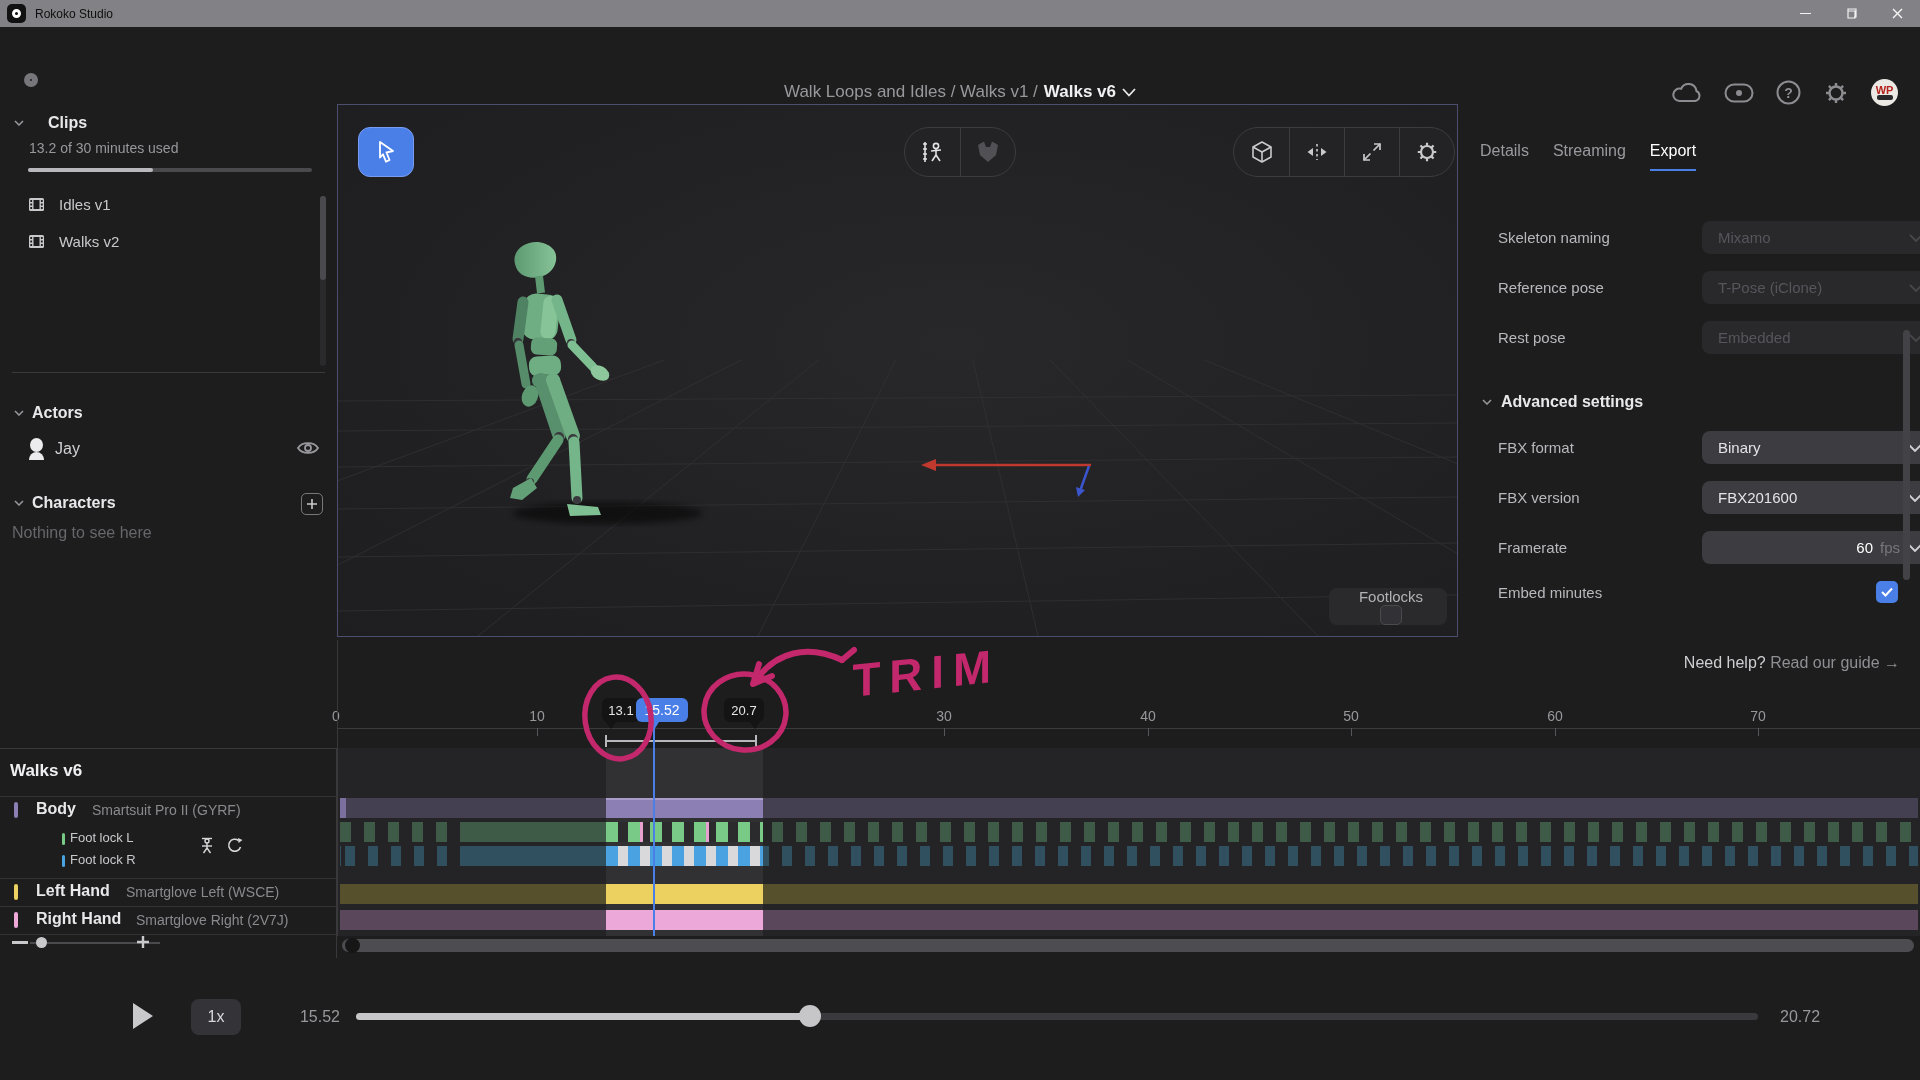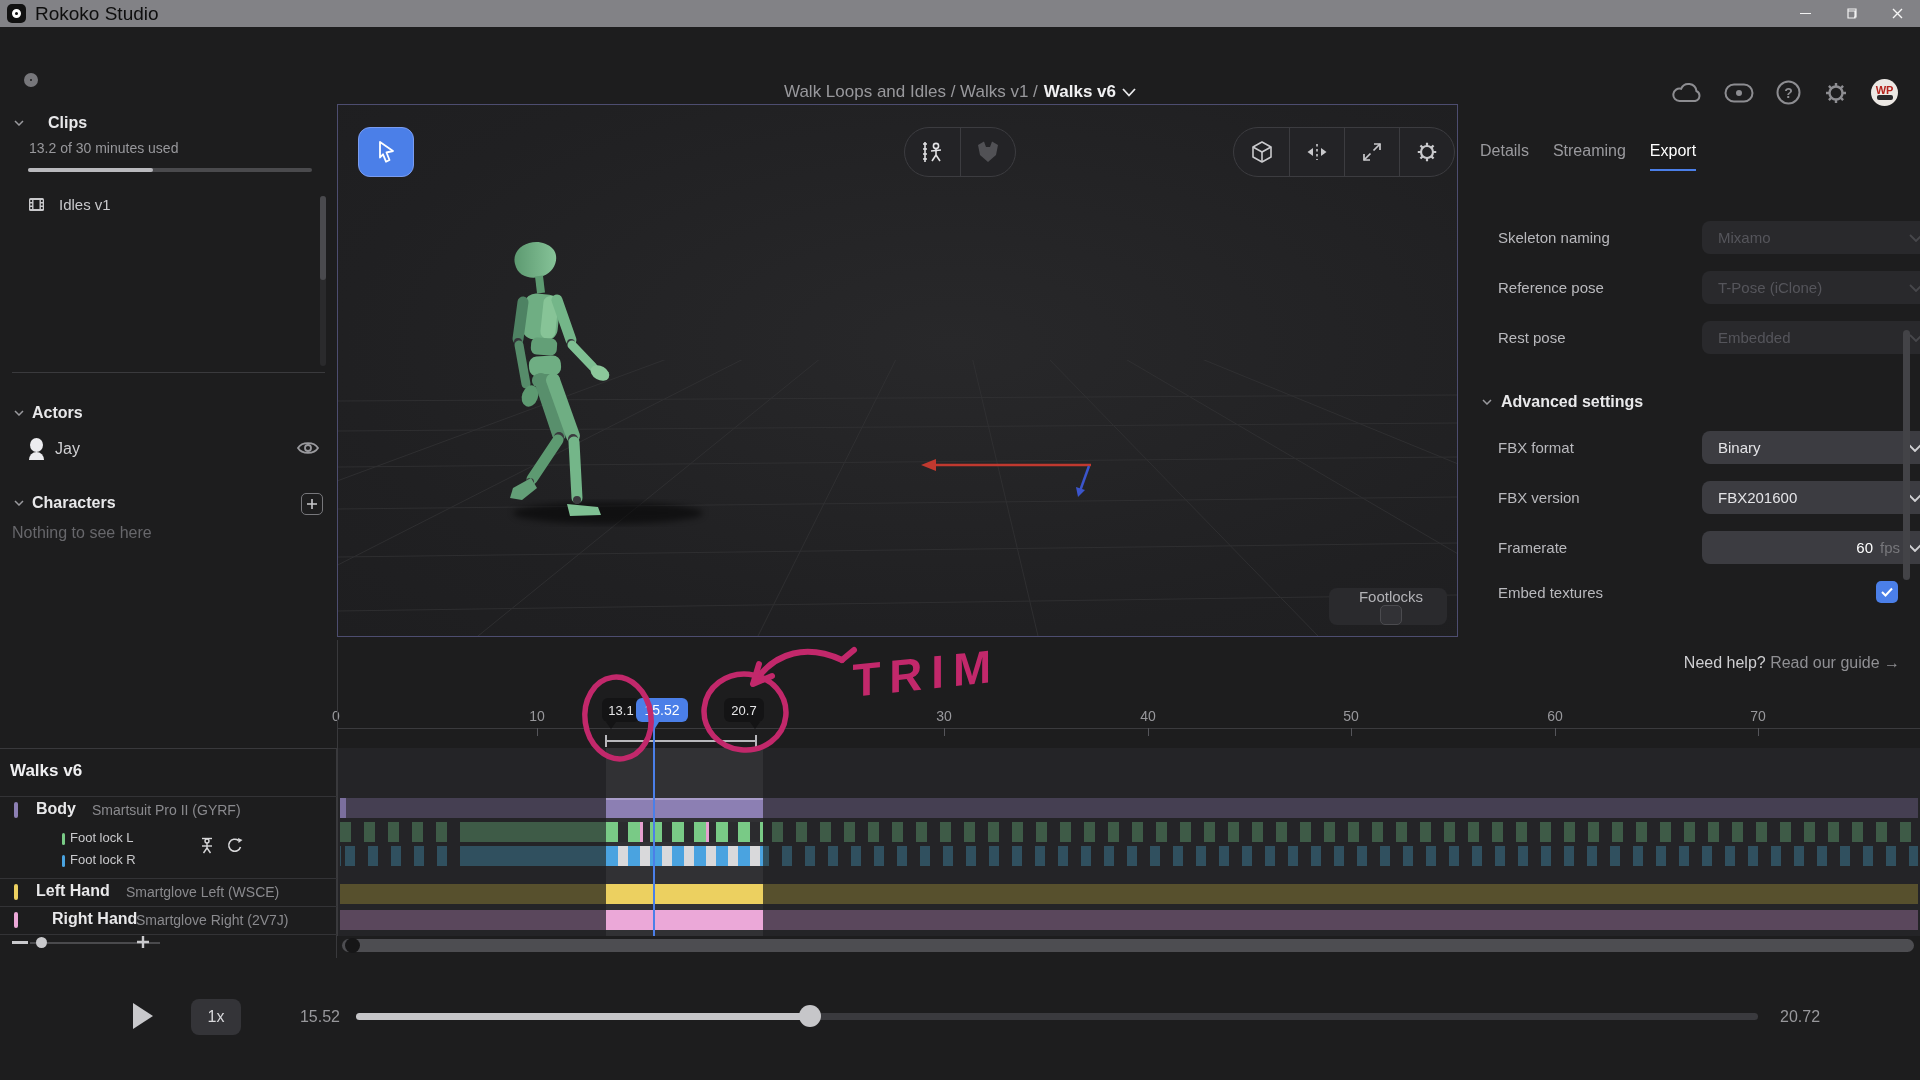--- a/index.html
+++ b/index.html
@@ -8,21 +8,21 @@
   .abs { position:absolute; }
   .txt-dim { color:#98989c; }
   .row { display:flex; align-items:center; }
 
   
   .titlebar { position:absolute; left:0; top:0; width:1920px; height:27px; background:#828286;
     display:flex; align-items:center; }
   .tb-logo { width:19px; height:19px; background:#111; border-radius:5px; margin-left:7px;
     display:flex; align-items:center; justify-content:center; }
   .tb-o { width:9px; height:9px; border:3px solid #fff; border-radius:50%; }
-  .tb-title { color:#0e0e0e; font-size:19px; margin-left:9px; }
+  .tb-title { color:#0e0e0e; font-size:12px; margin-left:9px; }
   .win-btns { position:absolute; right:0; top:0; height:27px; display:flex; }
   .win-btn { width:46px; height:27px; display:flex; align-items:center; justify-content:center; cursor:pointer; }
 
   
   .header { position:absolute; left:0; top:27px; width:1920px; height:77px; background:#1d1d1e; }
   .hdr-logo { position:absolute; left:24px; top:46px; width:14px; height:14px;
     border:6px solid #77777b; border-radius:50%; }
   .breadcrumb { position:absolute; left:0; top:55px; width:1920px; display:flex;
     justify-content:center; align-items:center; font-size:17px; gap:6px; }
   .bc-path { color:#98989c; }
@@ -164,20 +164,33 @@
           <rect width="15" height="13" rx="1.5" fill="#c9c9cc"></rect>
           <rect x="4.5" y="2" width="6" height="9" fill="#1d1d1e"></rect>
           <rect x="1.3" y="2" width="1.8" height="2" fill="#1d1d1e"></rect>
           <rect x="1.3" y="5.5" width="1.8" height="2" fill="#1d1d1e"></rect>
           <rect x="1.3" y="9" width="1.8" height="2" fill="#1d1d1e"></rect>
           <rect x="11.9" y="2" width="1.8" height="2" fill="#1d1d1e"></rect>
           <rect x="11.9" y="5.5" width="1.8" height="2" fill="#1d1d1e"></rect>
           <rect x="11.9" y="9" width="1.8" height="2" fill="#1d1d1e"></rect>
         </svg>
       <span>Idles v1</span>
+    </div>
+    <div class="clip-item">
+      <svg width="15" height="13" viewBox="0 0 15 13">
+          <rect width="15" height="13" rx="1.5" fill="#c9c9cc"></rect>
+          <rect x="4.5" y="2" width="6" height="9" fill="#1d1d1e"></rect>
+          <rect x="1.3" y="2" width="1.8" height="2" fill="#1d1d1e"></rect>
+          <rect x="1.3" y="5.5" width="1.8" height="2" fill="#1d1d1e"></rect>
+          <rect x="1.3" y="9" width="1.8" height="2" fill="#1d1d1e"></rect>
+          <rect x="11.9" y="2" width="1.8" height="2" fill="#1d1d1e"></rect>
+          <rect x="11.9" y="5.5" width="1.8" height="2" fill="#1d1d1e"></rect>
+          <rect x="11.9" y="9" width="1.8" height="2" fill="#1d1d1e"></rect>
+        </svg>
+      <span>Walks v2</span>
     </div>
   </div>
   <div class="abs" style="left:320px;top:92px;width:6px;height:170px;background:#2a2a2c;border-radius:3px;">
     <div style="width:6px;height:84px;background:#4a4a4e;border-radius:3px;"></div>
   </div>
 
   <div class="abs" style="left:12px;top:268px;width:313px;height:1px;background:#3a3a3d;"></div>
 
   <div class="row" style="position:absolute;left:14px;top:300px;gap:8px;">
     <svg class="chev" width="10" height="6" viewBox="0 0 10 6">
@@ -414,21 +427,21 @@
 
   <span class="field-label" style="top:539px;">Framerate</span>
   <div class="dropdown dd-enabled" style="top:531px;justify-content:flex-end;gap:7px;">
     <span style="color:#ffffff;">60</span>
     <span style="color:#77777b;">fps</span>
     <svg width="16" height="9" viewBox="0 0 14 8">
         <path d="M1 1 L7 7 L13 1" fill="none" stroke="#d0d0d3" stroke-width="1.8"></path>
       </svg>
   </div>
 
-  <span class="field-label" style="top:584px;">Embed textures</span>
+  <span class="field-label" style="top:584px;">Embed minutes</span>
   <div class="abs" style="left:1876px;top:581px;width:22px;height:22px;background:#4b7fe8;border-radius:5px;display:flex;align-items:center;justify-content:center;">
     <svg width="12" height="10" viewBox="0 0 12 10">
         <path d="M1 5 L4.5 8.5 L11 1.5" fill="none" stroke="#fff" stroke-width="2"></path>
       </svg>
   </div>
 
   <div class="abs" style="left:0;top:654px;width:1900px;text-align:right;font-size:16px;">
     <span style="color:#cfcfd2;">Need help?</span>
     <span style="color:#8f8f93;">Read our guide</span>
     <span style="color:#8f8f93;">→</span>
@@ -544,21 +557,21 @@
         <polygon points="12,1 16.5,3 12.5,6" fill="#d8d8da"></polygon>
       </svg>
 
     <div class="track-sep" style="top:129px;"></div>
     <div class="color-bar" style="left:14px;top:135px;background:#ecd060;"></div>
     <span class="abs trk-name" style="left:36px;top:133px;">Left Hand</span>
     <span class="abs trk-dev" style="left:118px;top:135px;">Smartglove Left (WSCE)</span>
 
     <div class="track-sep" style="top:157px;"></div>
     <div class="color-bar" style="left:14px;top:163px;background:#eba8d8;"></div>
-    <span class="abs trk-name" style="left:36px;top:161px;margin-left:16px;">Right Hand</span>
+    <span class="abs trk-name" style="left:36px;top:161px;">Right Hand</span>
     <span class="abs trk-dev" style="left:128px;top:163px;">Smartglove Right (2V7J)</span>
 
     <div class="track-sep" style="top:185px;"></div>
 
     <div class="abs" style="left:12px;top:192px;width:16px;height:3px;background:#c9c9cc;"></div>
     <div class="abs" style="left:30px;top:193px;width:130px;height:2px;background:#4a4a4d;"></div>
     <div class="abs" style="left:36px;top:188px;width:11px;height:11px;border-radius:50%;background:#c9c9cc;"></div>
     <svg class="abs" style="left:136px;top:186px;" width="14" height="14" viewBox="0 0 14 14">
         <path d="M7 1 V13 M1 7 H13" stroke="#c9c9cc" stroke-width="2.4"></path>
       </svg>

